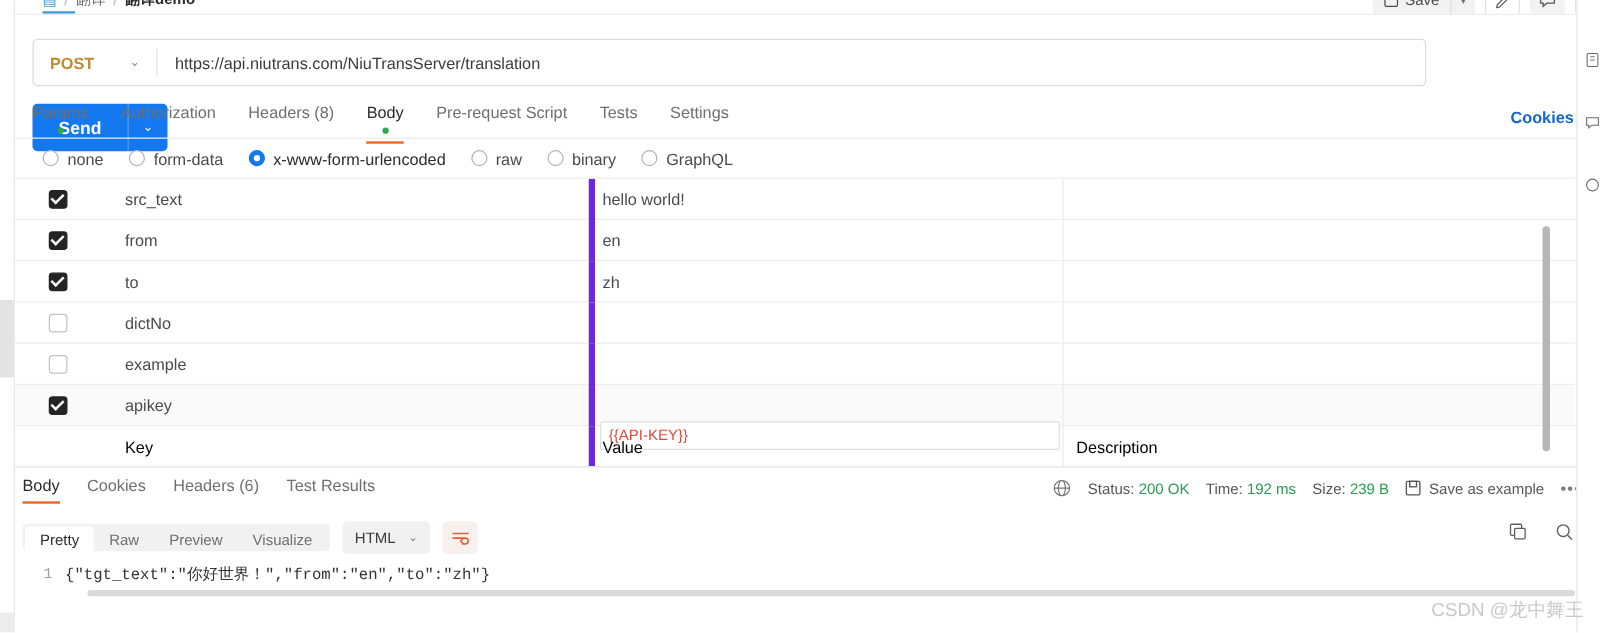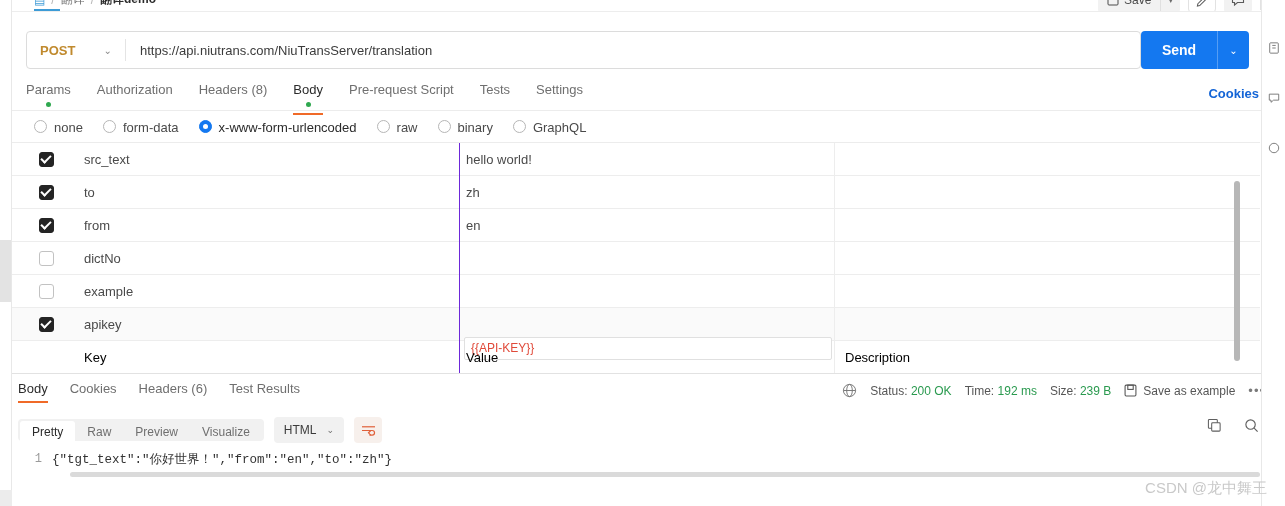--- a/index.html
+++ b/index.html
@@ -61,21 +61,21 @@
     width: 28px; height: 26px; display: flex; align-items: center;
     justify-content: center; border-radius: 4px; color: #5a5a5a;
   }
   .icon-btn.framed { background: #ffffff; border: 1px solid #e2e2e2; }
   .icon-btn.shaded { background: #f2f2f2; }
   .topright-divider { width: 1px; height: 20px; background: #e2e2e2; }
 
   
   .urlrow {
     position: absolute; left: 26px; top: 31px;
-    display: flex; align-items: flex-start; 
+    display: flex; align-items: flex-start; gap: 14px; flex-direction: column;
   }
   .url-box {
     display: flex; align-items: center;
     width: 1115px; height: 38px;
     border: 1px solid #dcdcdc; border-radius: 4px; background: #fff;
   }
   .method {
     display: flex; align-items: center; justify-content: space-between;
     width: 98px; height: 36px; padding: 0 13px;
     font-size: 13px; font-weight: bold; color: #c08a2e;
@@ -160,22 +160,22 @@
     display: flex; align-items: center; justify-content: center;
   }
   .cb.on { background: #242424; border-color: #242424; }
   .cb.on::after {
     content: ""; width: 4px; height: 8px; margin-top: -2px;
     border: solid #ffffff; border-width: 0 2px 2px 0;
     transform: rotate(45deg);
   }
   .c-key {
     width: 380px; font-size: 13px; color: #4a4a4a;
-    border-right: 1px solid #6d28d9; height: 33px;
-    display: flex; align-items: center; padding-left: 4px;
+    border-right: 5px solid #6d28d9; height: 33px;
+    display: flex; align-items: center; padding-left: 4px; margin-left: 16px;
   }
   .c-val {
     width: 375px; font-size: 13px; color: #4a4a4a;
     border-right: 1px solid #ededed; height: 33px;
     display: flex; align-items: center; padding-left: 6px;
   }
   .c-desc {
     flex: 1; font-size: 13px; color: #4a4a4a; height: 33px;
     display: flex; align-items: center; padding-left: 10px;
   }
@@ -409,31 +409,31 @@
       </div>
       <div class="c-key">src_text</div>
       <div class="c-val">hello world!</div>
       <div class="c-desc"></div>
     </div>
 
     <div class="trow">
       <div class="c-check">
         <span class="cb on"></span>
       </div>
-      <div class="c-key">to</div>
-      <div class="c-val">zh</div>
+      <div class="c-key">from</div>
+      <div class="c-val">en</div>
       <div class="c-desc"></div>
     </div>
 
     <div class="trow">
       <div class="c-check">
         <span class="cb on"></span>
       </div>
-      <div class="c-key">from</div>
-      <div class="c-val">en</div>
+      <div class="c-key">to</div>
+      <div class="c-val">zh</div>
       <div class="c-desc"></div>
     </div>
 
     <div class="trow">
       <div class="c-check">
         <span class="cb"></span>
       </div>
       <div class="c-key">dictNo</div>
       <div class="c-val"></div>
       <div class="c-desc"></div>

